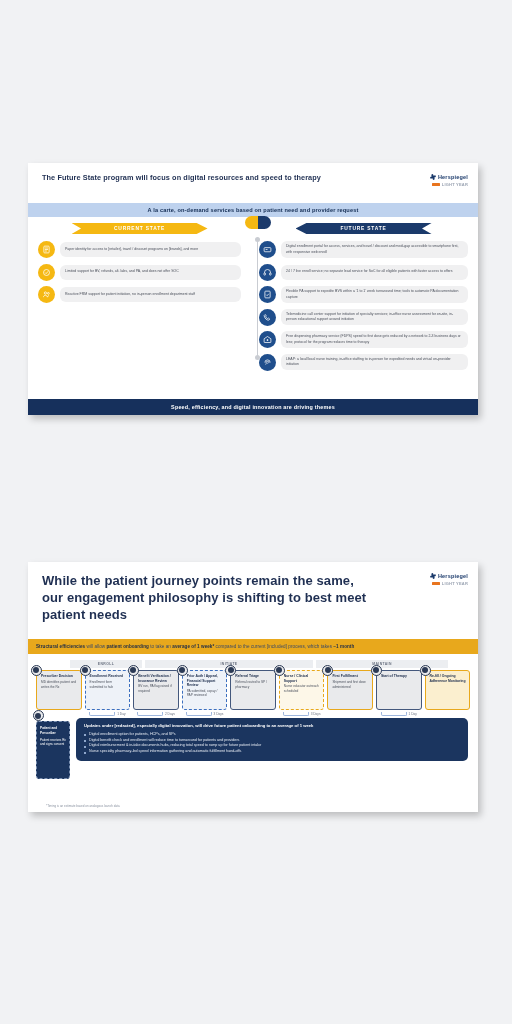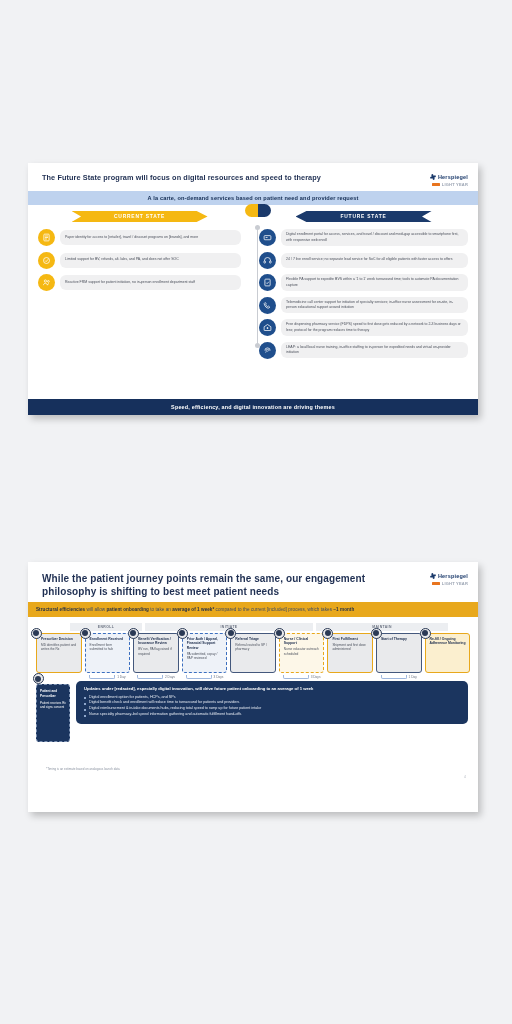--- a/index.html
+++ b/index.html
@@ -16,24 +16,24 @@
     position:absolute; left:28px; width:450px;
     background:#ffffff;
     box-shadow:3px 4px 7px rgba(0,0,0,.22);
     overflow:hidden;
   }
   #slide-1 { top:163px; height:252px; }
   #slide-2 { top:562px; height:250px; }
 
   
   .slide-head { display:flex; align-items:flex-start; justify-content:space-between;
-                padding:10px 10px 4px 14px; }
+                padding:10px 10px 16px 14px; }
   .slide-title { font-size:7.3px; line-height:1.32; font-weight:700;
                  color:#1f2f52; letter-spacing:.1px; max-width:330px; }
-  #slide-2 .slide-title { font-size:10px; }
+  #slide-2 .slide-title { font-size:13px; }
 
   .logo { text-align:right; padding-top:1px; }
   .logo-row { display:flex; align-items:center; gap:1.5px; justify-content:flex-end; }
   .logo-mark { width:6px; height:6px; position:relative; }
   .logo-mark:before, .logo-mark:after {
     content:""; position:absolute; background:#1b3a6b; border-radius:1px;
   }
   .logo-mark:before { width:6px; height:2px; top:2px; left:0; transform:rotate(-20deg); }
   .logo-mark:after  { width:2px; height:6px; top:0; left:2px; transform:rotate(-20deg); }
   .logo-word { font-size:5.5px; font-weight:700; color:#1b3a6b; letter-spacing:.2px; }

